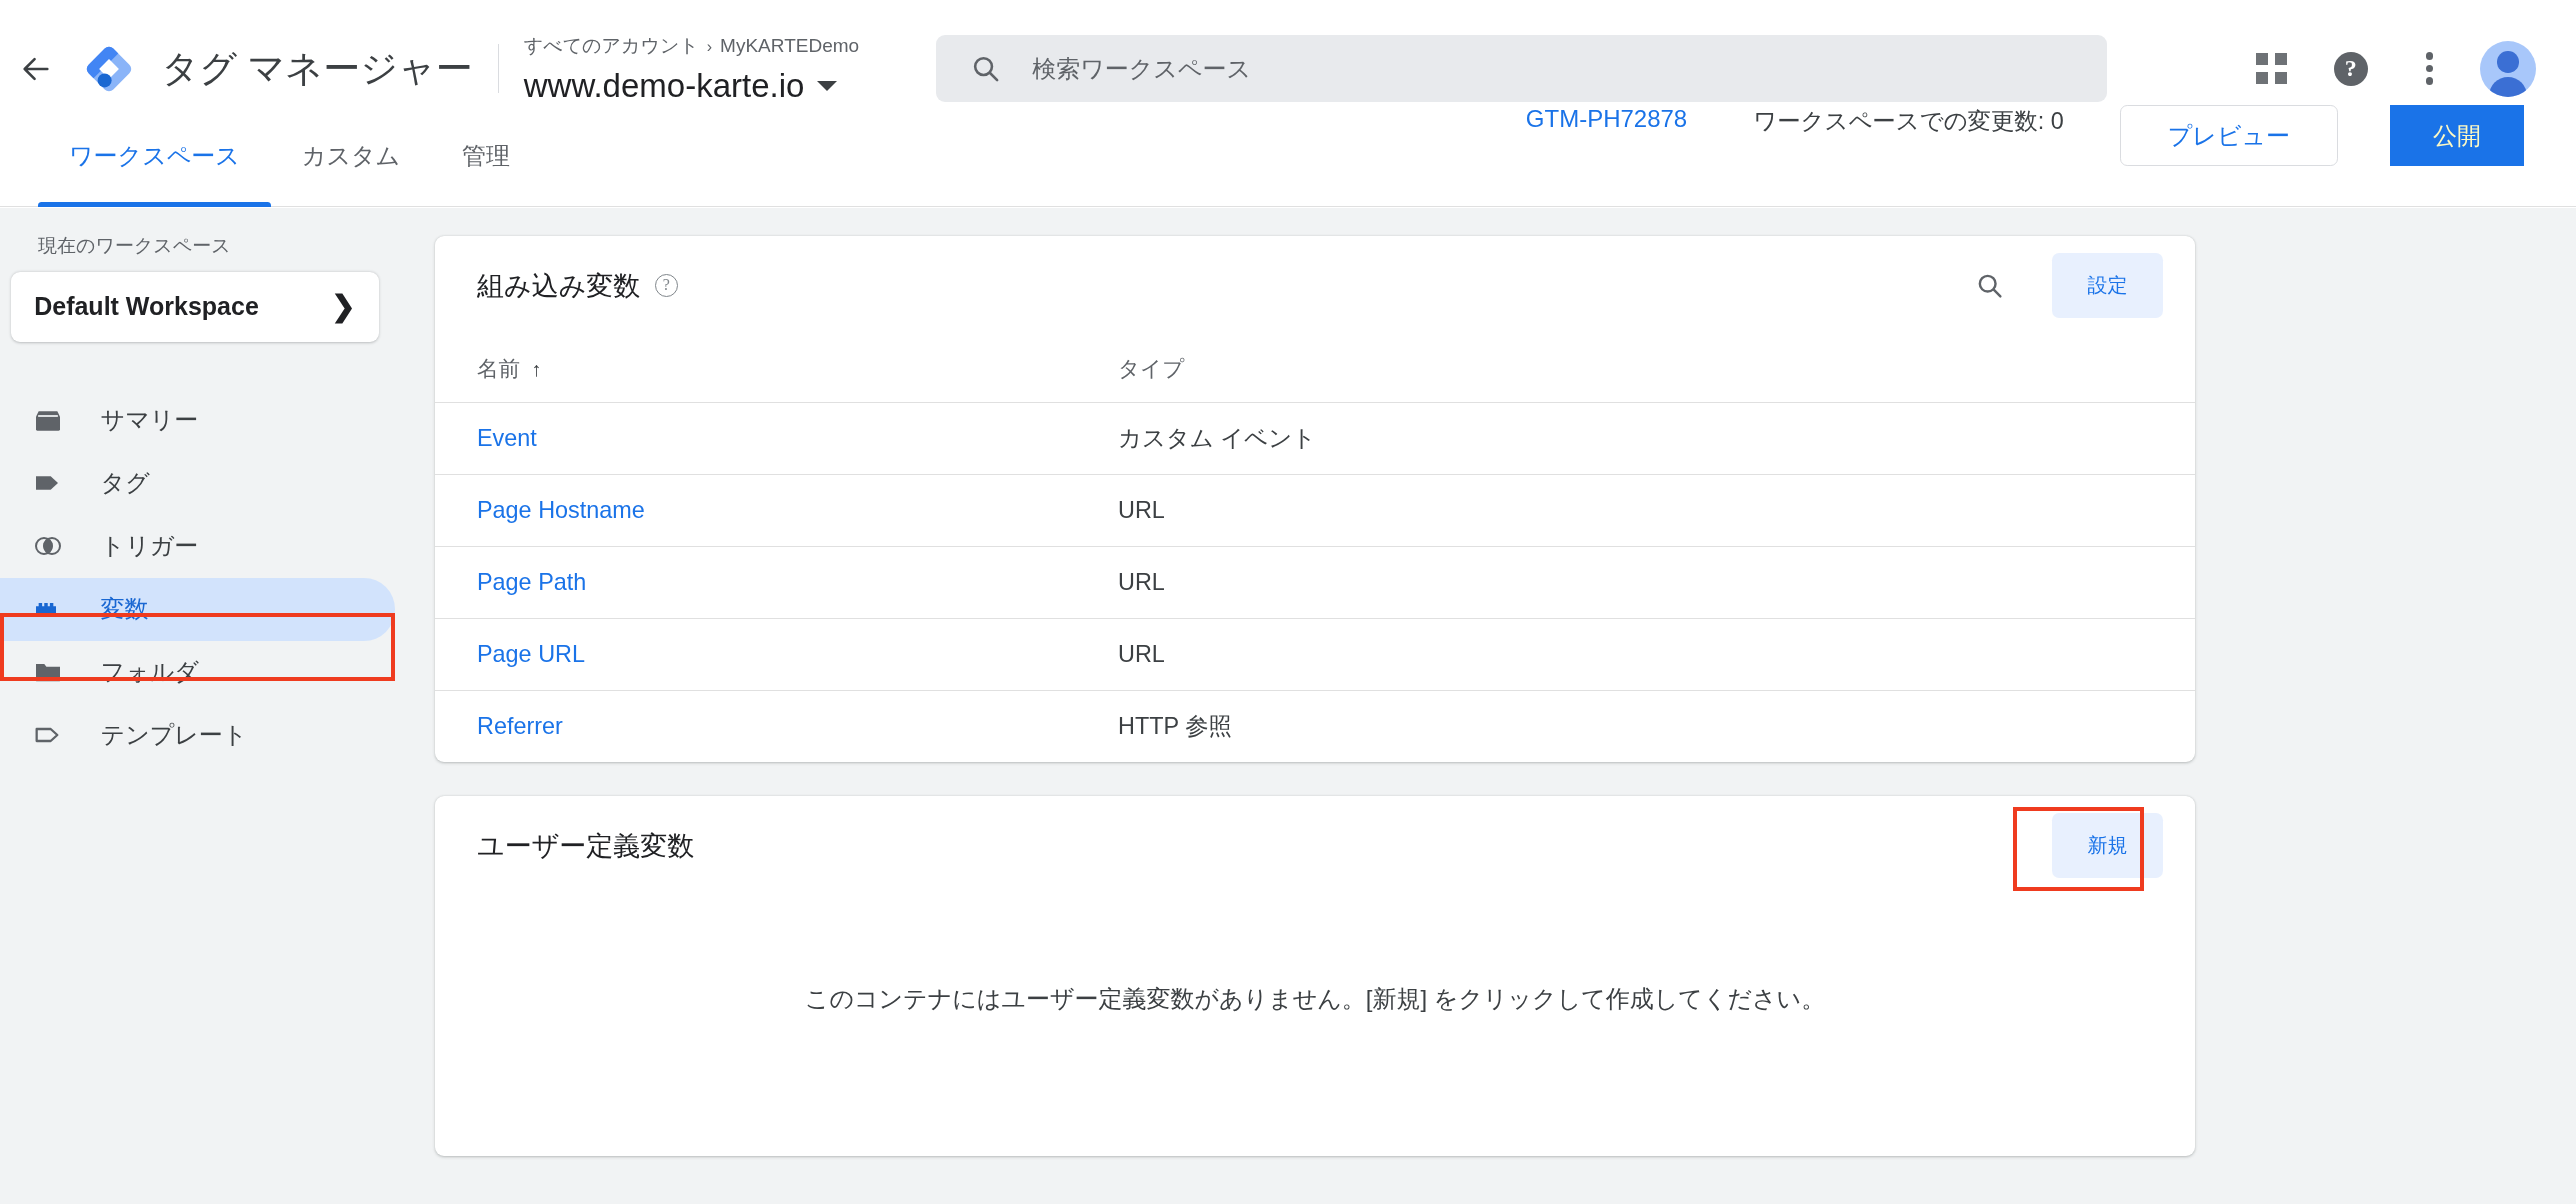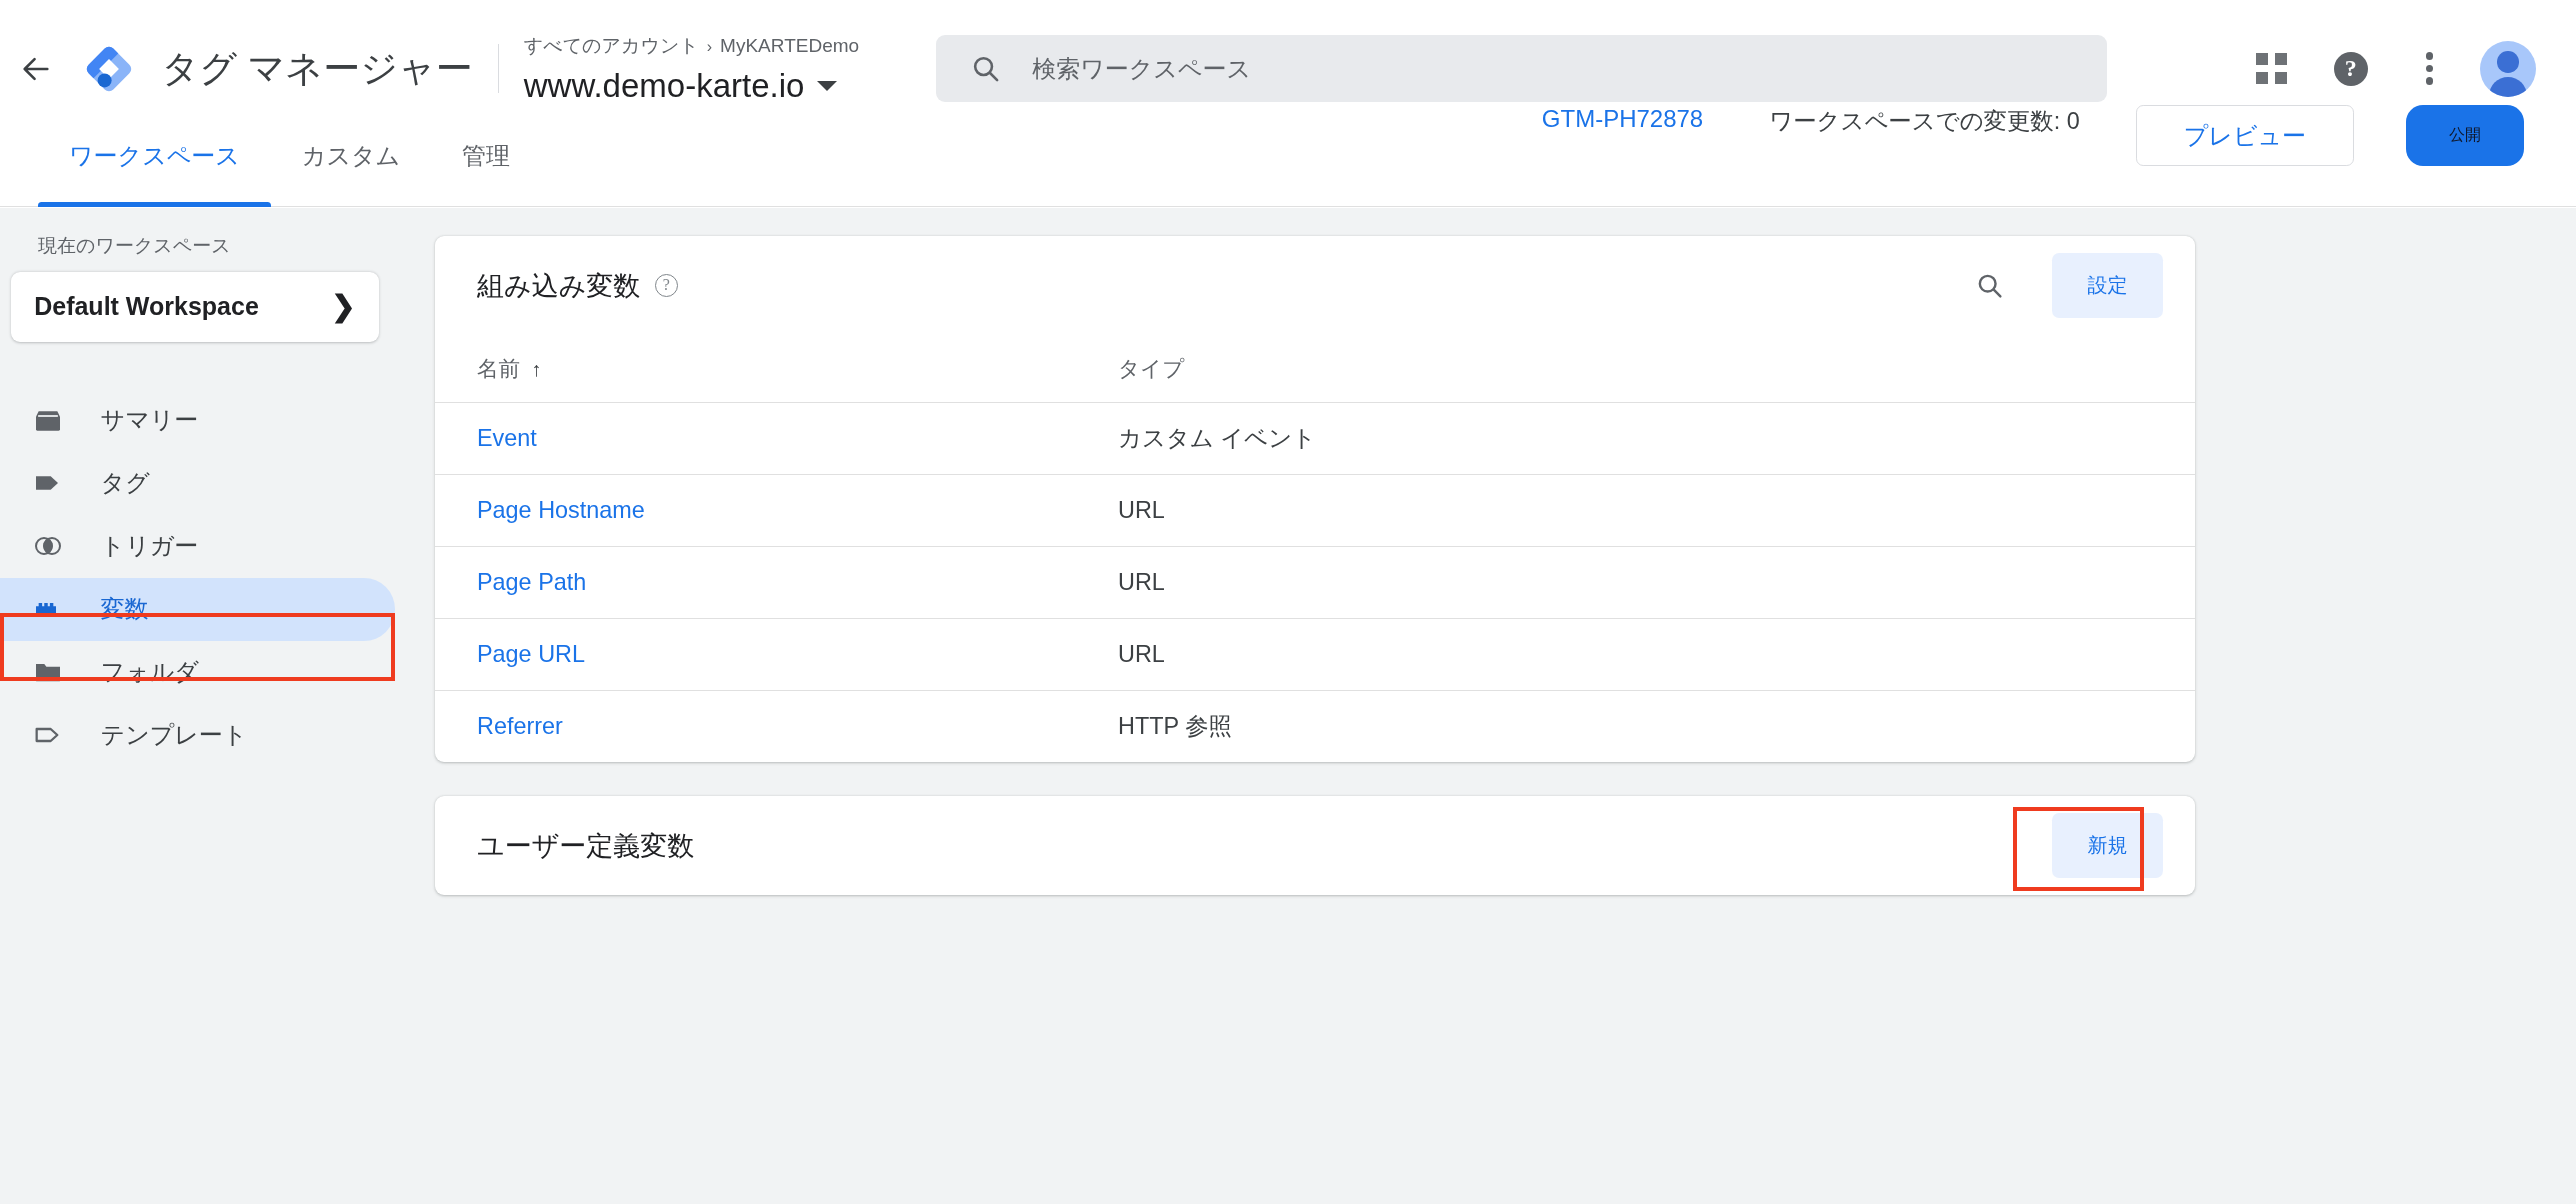--- a/index.html
+++ b/index.html
@@ -226,28 +226,28 @@
     align-items: center;
     justify-content: center;
     font-size: 24px;
     color: #1a73e8;
     background: #fff;
     cursor: pointer;
     white-space: nowrap;
   }
   .btn-publish {
     margin-left: 20px;
-    border-radius: 17px;
+    border-radius: 0;
     height: 61px;
     padding: 0 43px;
     display: flex;
     align-items: center;
     justify-content: center;
-    font-size: 16px;
-    color: #0f172a;
+    font-size: 24px;
+    color: #fef9c3;
     background: #1a73e8;
     cursor: pointer;
     white-space: nowrap;
   }
 
   
   .sidebar {
     position: absolute;
     top: 208px; left: 0;
     width: 395px;
@@ -633,19 +633,20 @@
     </table>
   </div>
 
   <div class="card card2">
     <div class="card-head">
       <span class="card-title">ユーザー定義変数</span>
       <div class="card-head-actions">
         <div class="btn-tonal">新規</div>
       </div>
     </div>
+    <div class="empty-msg">このコンテナにはユーザー定義変数がありません。[新規] をクリックして作成してください。</div>
   </div>
 
 </div>
 
 <div class="highlight-box" id="hl-sidebar"></div>
 <div class="highlight-box" id="hl-new"></div>
 
 
 </body></html>

